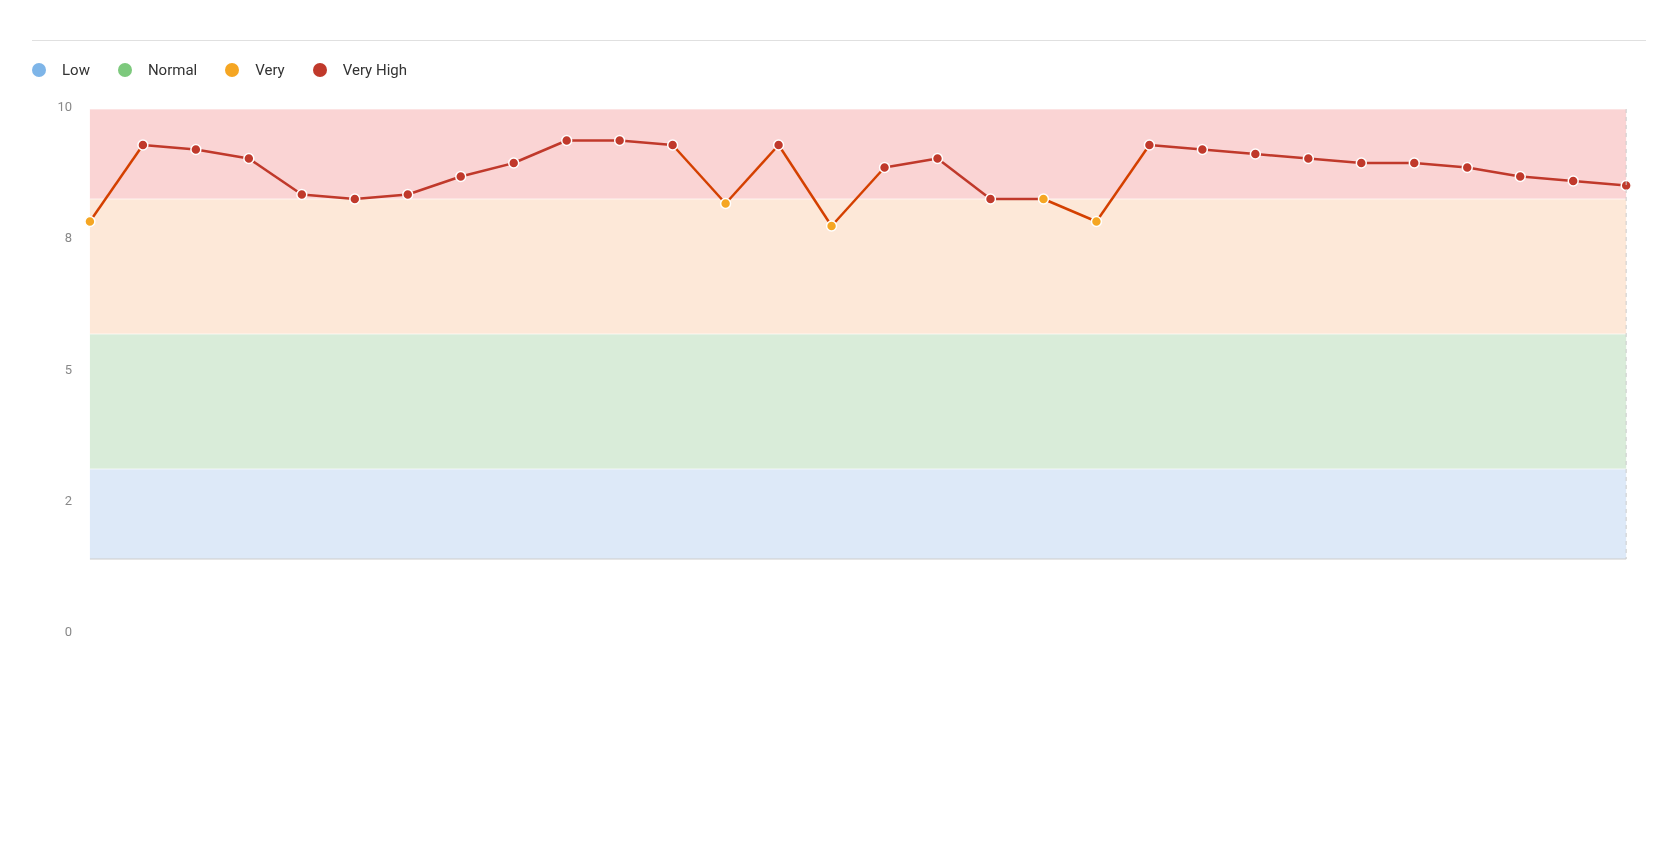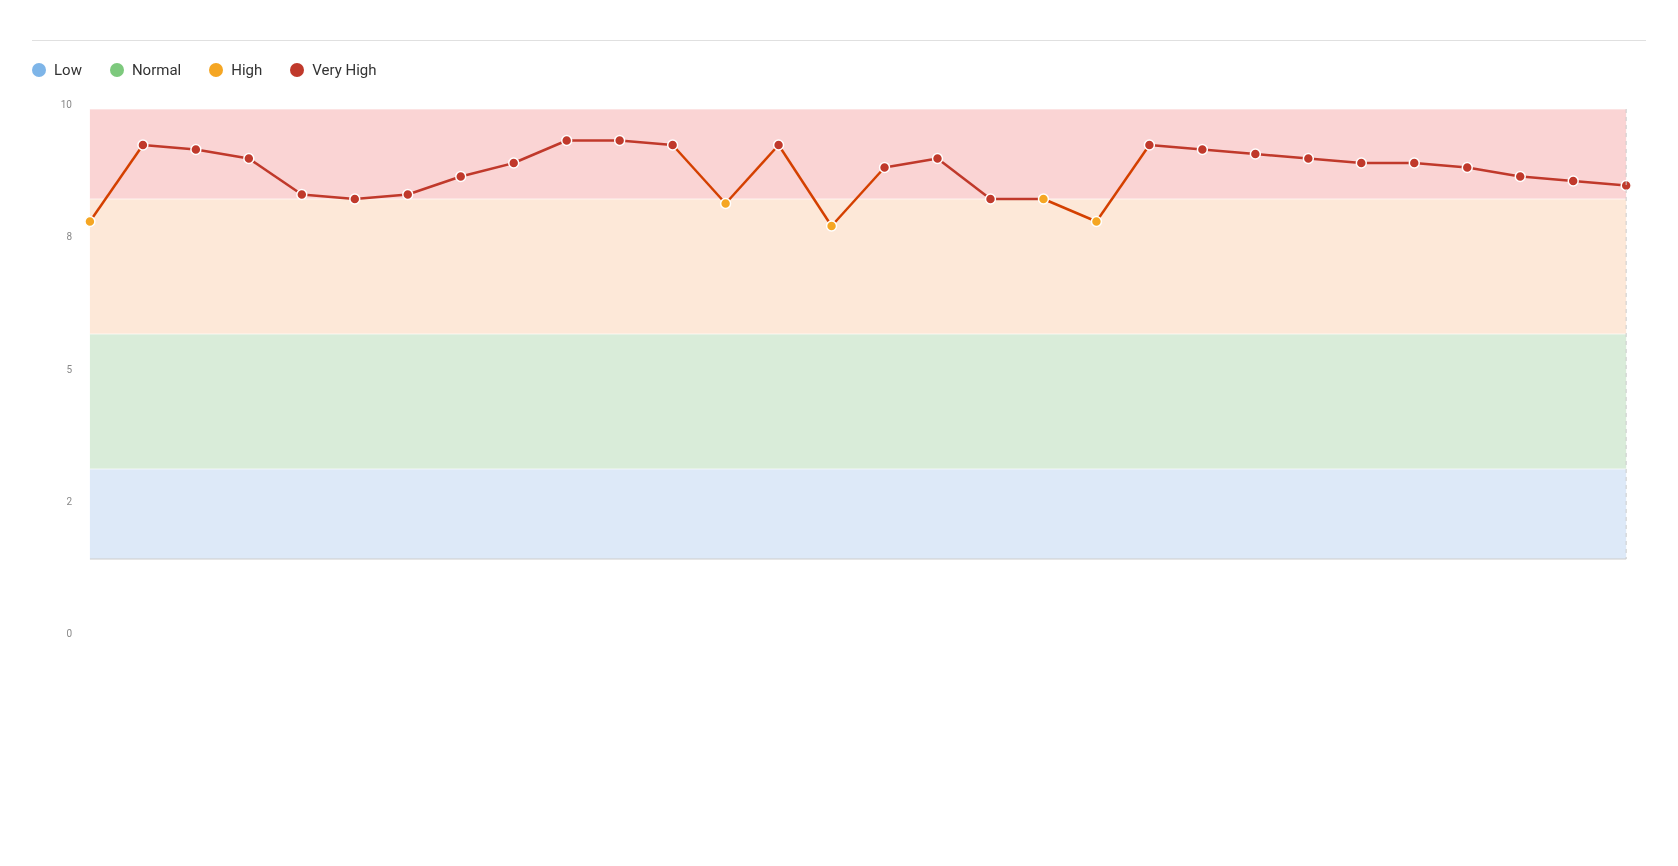--- a/index.html
+++ b/index.html
@@ -64,21 +64,21 @@
     }
     .legend {
       display: flex;
       gap: 28px;
       margin-bottom: 20px;
       align-items: center;
     }
     .legend-item {
       display: flex;
       align-items: center;
-      gap: 8px;
+      gap: 16px;
       font-size: 15px;
       color: #333;
     }
     .legend-dot {
       width: 14px;
       height: 14px;
       border-radius: 50%;
     }
     .chart-area {
       position: relative;
@@ -98,21 +98,21 @@
       top: 0;
       height: 540px;
       width: 48px;
       display: flex;
       flex-direction: column;
       justify-content: space-between;
       align-items: flex-end;
       padding-right: 8px;
     }
     .y-label {
-      font-size: 10px;
+      font-size: 13px;
       color: #888;
     }
     .x-axis {
       position: absolute;
       bottom: 0;
       left: 48px;
       width: calc(100% - 48px);
       display: flex;
       justify-content: space-between;
       padding: 0 20px;
@@ -163,21 +163,21 @@
 <div class="legend-item">
       <span class="legend-dot" style="background:#7eb5e8;"></span>
       <span>Low</span>
     </div>
     <div class="legend-item">
       <span class="legend-dot" style="background:#7dc97d;"></span>
       <span>Normal</span>
     </div>
     <div class="legend-item">
       <span class="legend-dot" style="background:#f5a623;"></span>
-      <span>High</span>
+      <span>Very</span>
     </div>
     <div class="legend-item">
       <span class="legend-dot" style="background:#c0392b;"></span>
       <span>Very High</span>
     </div>
   </div>
 
 <div class="chart-area">
 
   <div class="y-axis">

